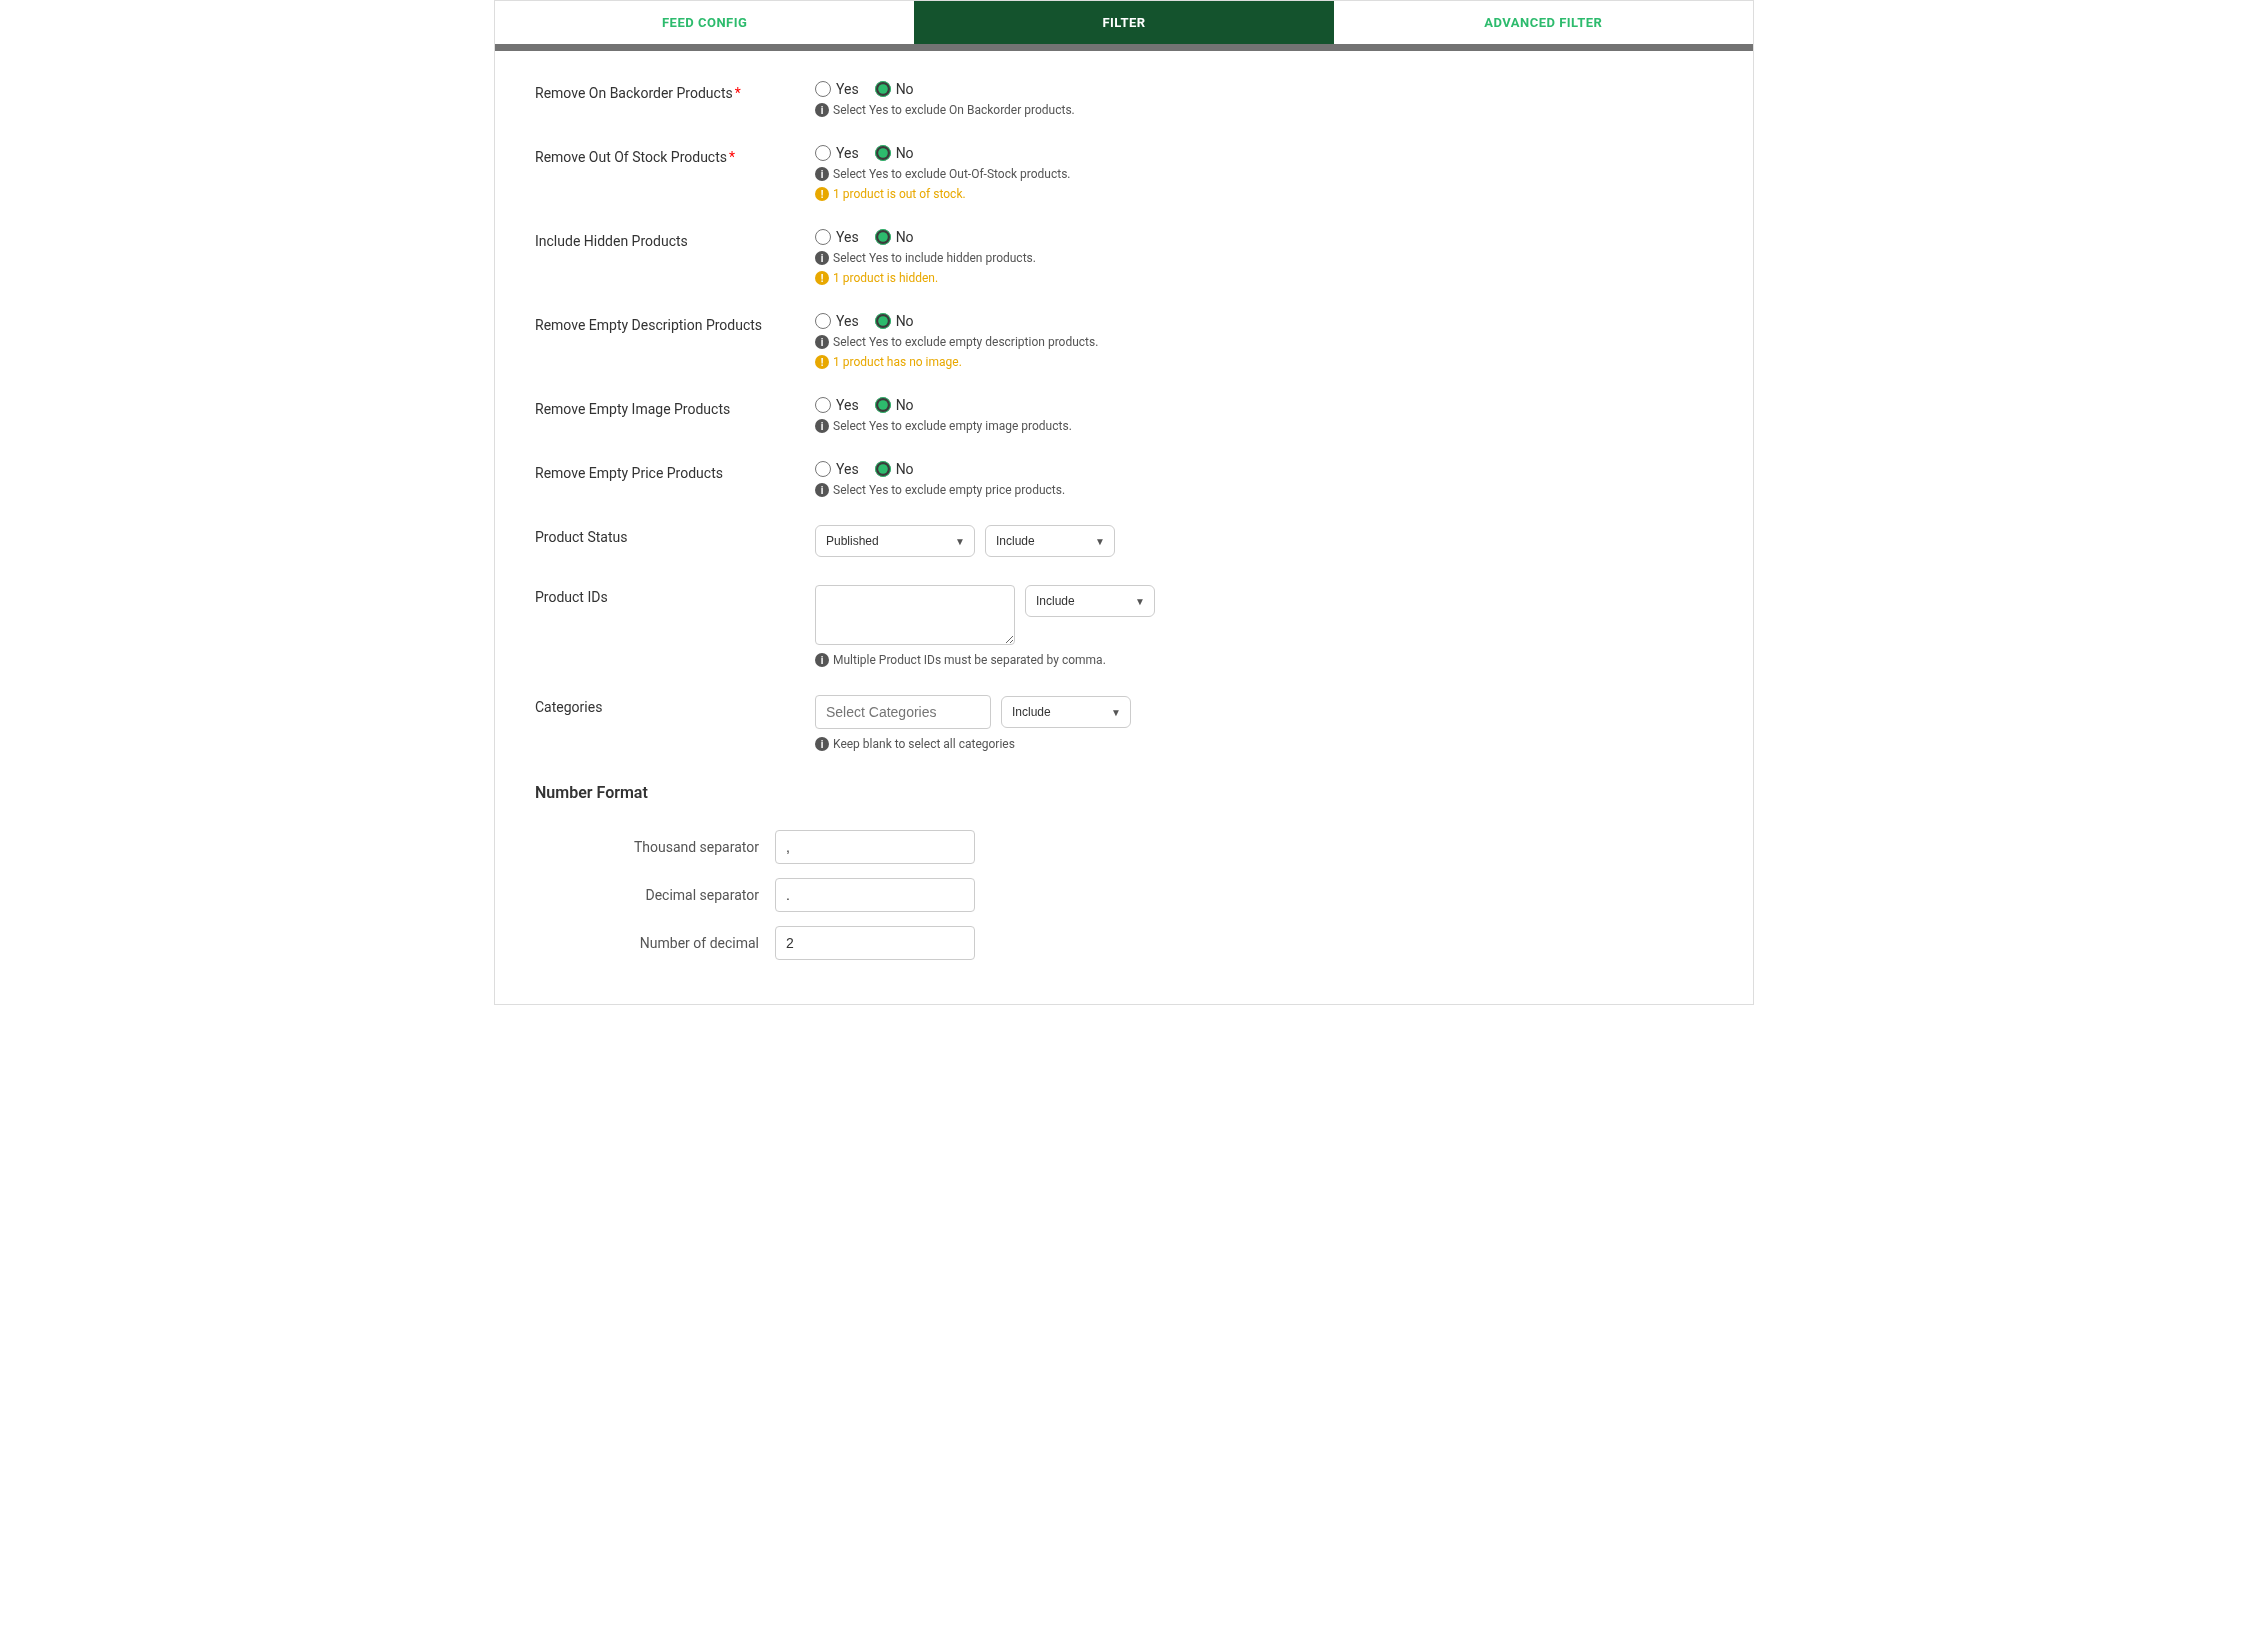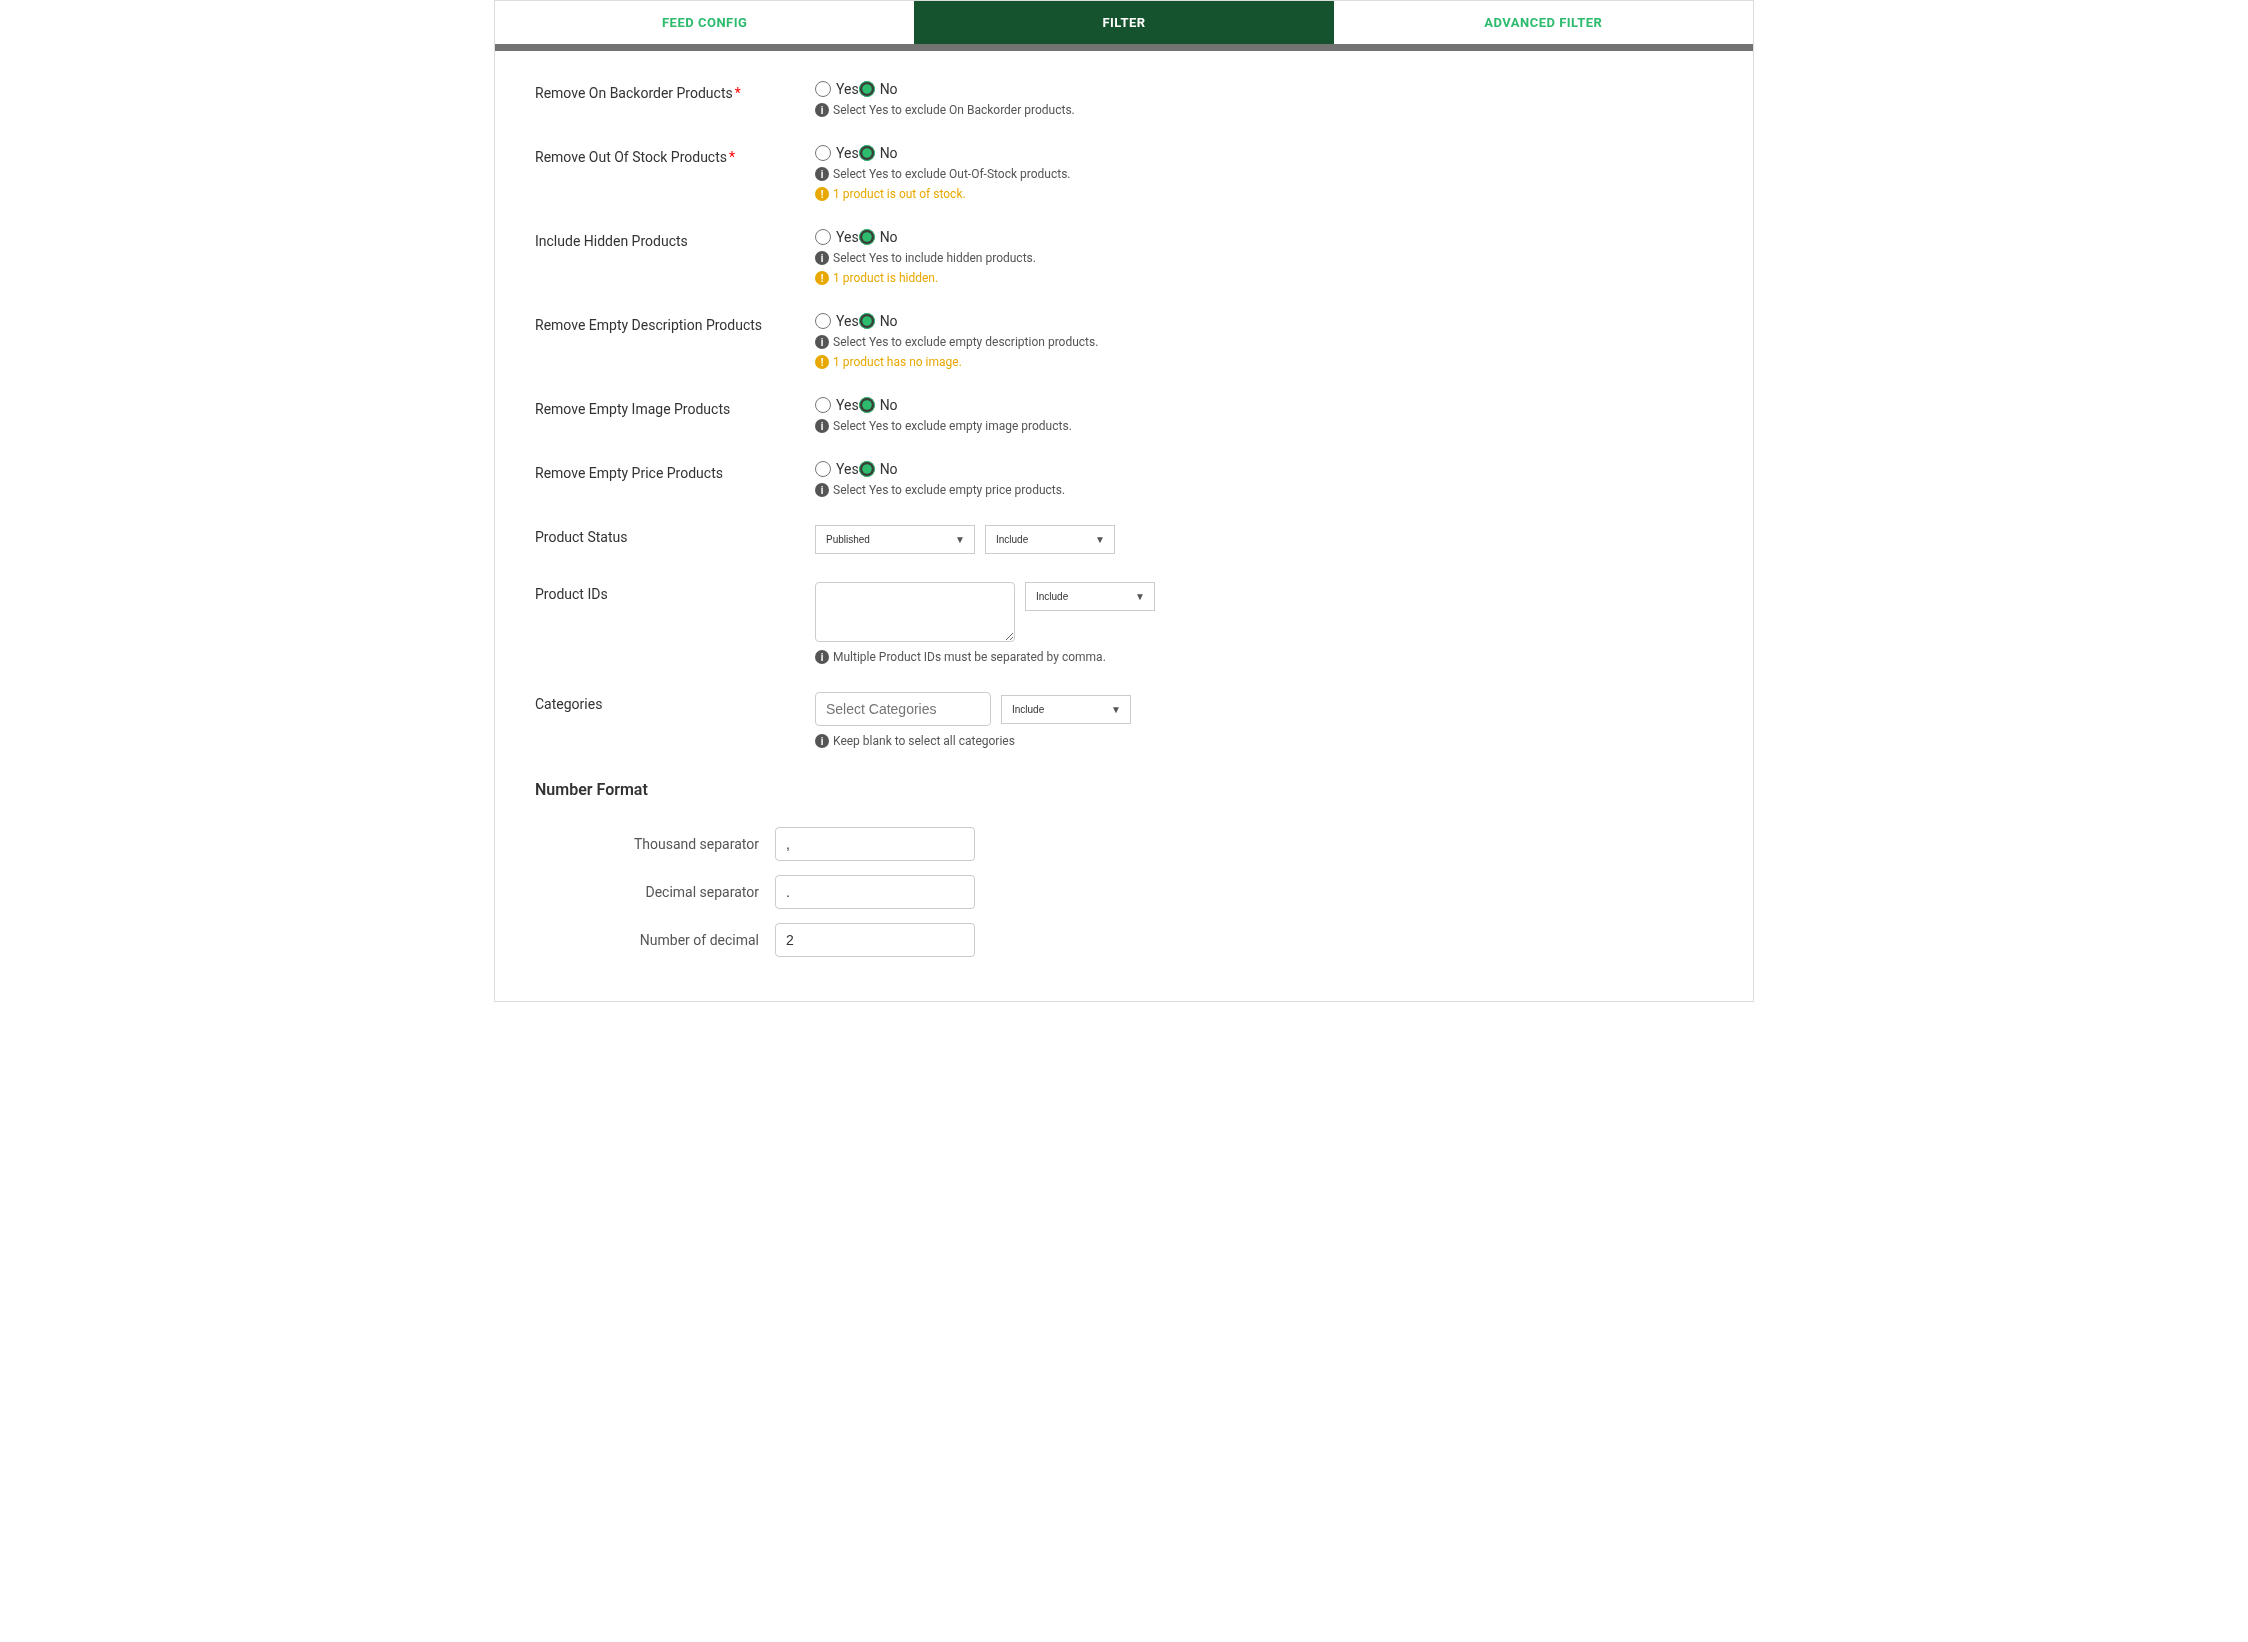--- a/index.html
+++ b/index.html
@@ -62,21 +62,21 @@
     .form-label .required {
       color: red;
       margin-left: 2px;
     }
     .form-controls {
       flex: 1;
     }
     .radio-group {
       display: flex;
       align-items: center;
-      gap: 0;
+      gap: 16px;
       margin-bottom: 6px;
     }
     .radio-option {
       display: flex;
       align-items: center;
       gap: 5px;
       cursor: pointer;
       font-size: 14px;
     }
     .radio-option input[type="radio"] {
@@ -122,23 +122,23 @@
     }
     .styled-select {
       position: relative;
       display: inline-flex;
       align-items: center;
     }
     .styled-select select {
       appearance: none;
       -webkit-appearance: none;
       border: 1px solid #ccc;
-      border-radius: 0;
+      border-radius: 6px;
       padding: 8px 32px 8px 10px;
-      font-size: 10px;
+      font-size: 12px;
       background: #fff;
       cursor: pointer;
       color: #333;
       min-width: 160px;
     }
     .styled-select.include-select select {
       min-width: 130px;
     }
     .styled-select::after {
       content: '▼';

